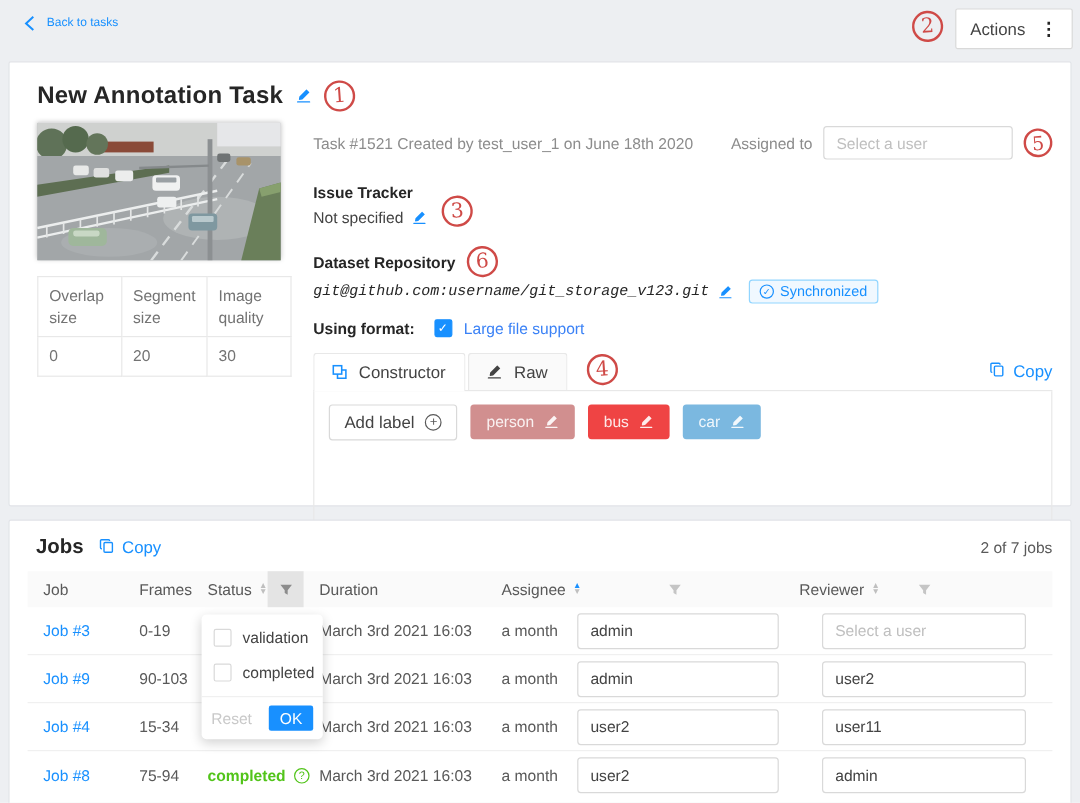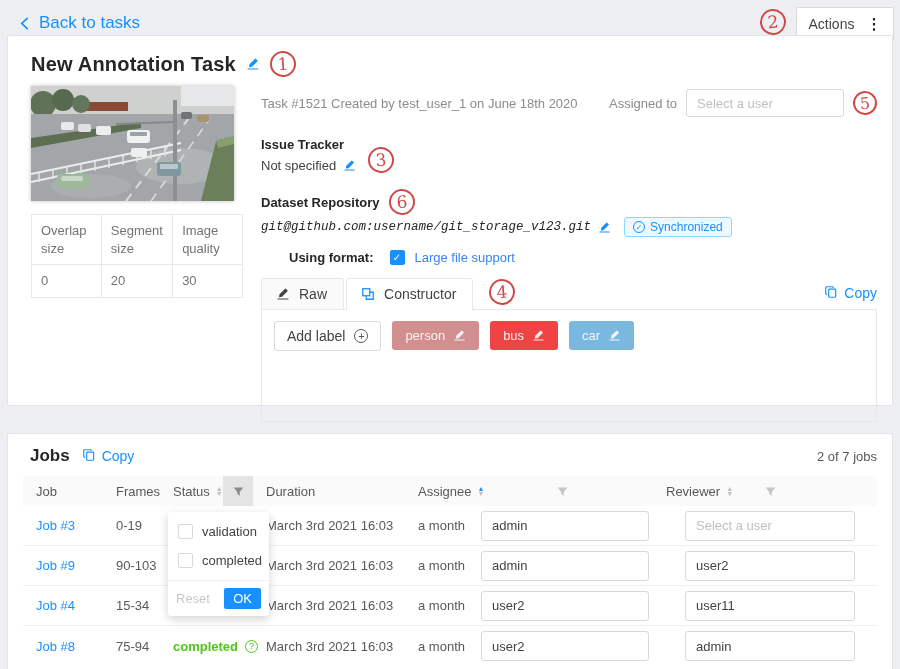--- a/index.html
+++ b/index.html
@@ -6,35 +6,35 @@
   html, body { margin: 0; padding: 0; }
   body {
     width: 900px; height: 669px; position: relative; overflow: hidden;
     background: #edeff2; color: #434343;
     font-family: "Liberation Sans", sans-serif; font-size: 13px;
   }
 
   
   .topbar { position: absolute; top: 0; left: 0; width: 100%; height: 47px; }
   .back-link { position: absolute; left: 18px; top: 13px; display: flex; align-items: center; gap: 8px;
-    color: #1890ff; font-size: 17px; cursor: pointer; }
+    color: #1890ff; font-size: 10px; cursor: pointer; }
   .actions-btn { position: absolute; right: 6px; top: 7px; width: 98px; height: 34px; background: #fff;
     border: 1px solid #d9d9d9; border-radius: 2px; display: flex; align-items: center; justify-content: center;
     gap: 12px; font-size: 14px; color: #434343; cursor: pointer; }
   .more-dots { font-size: 15px; font-weight: bold; color: #262626; letter-spacing: 0; }
 
   
   .marker { display: inline-flex; flex: none; width: 26px; height: 26px; border: 2px solid #cf4a47;
     border-radius: 50%; color: #cf4a47; font-size: 17px; align-items: center; justify-content: center;
     font-family: "DejaVu Serif", serif; background: transparent; transform: rotate(-4deg); }
   .marker.small { width: 24px; height: 24px; font-size: 16px; }
 
   
   .card { position: absolute; left: 7px; right: 7px; background: #fff; border: 1px solid #e2e4e8; border-radius: 2px; }
-  .task-card { top: 35px; height: 371px; padding: 13px 15px; }
+  .task-card { top: 51px; height: 371px; padding: 13px 15px; }
   .jobs-card { top: 433px; height: 262px; padding: 12px 15px; }
 
   
   .title-row { display: flex; align-items: center; gap: 10px; margin: 2px 0 9px 8px; }
   .task-title { font-size: 20px; color: #262626; font-weight: 600; margin: 0; letter-spacing: .2px; }
   .task-body { display: flex; gap: 18px; margin-left: 8px; }
   .left-col { width: 212px; flex: none; }
   .preview-wrap { width: 203px; height: 115px; box-shadow: 0 0 4px rgba(0,0,0,.25); }
   .params-table { margin-top: 13px; border-collapse: collapse; width: 212px; }
   .params-table th, .params-table td { border: 1px solid #e8e8e8; padding: 7px 9px; font-weight: 400;
@@ -53,21 +53,21 @@
   .label-row { display: flex; align-items: center; gap: 10px; }
   .issue-block { margin-top: 20px; }
   .value-row { display: flex; align-items: center; gap: 7px; margin-top: 5px; color: #434343; }
   .repo-block { margin-top: 16px; }
   .repo-url { font-family: "Liberation Mono", monospace; font-style: italic; font-size: 12.5px; color: #262626; }
   .sync-badge { display: inline-flex; align-items: center; gap: 5px; border: 1px solid #91d5ff; background: #f0f8ff;
     color: #1890ff; border-radius: 3px; padding: 2px 8px; font-size: 12px; margin-left: 6px; }
   .check-circle { width: 12px; height: 12px; border: 1px solid #1890ff; border-radius: 50%; font-size: 8px;
     display: inline-flex; align-items: center; justify-content: center; }
 
-  .format-row { margin-top: 13px; display: flex; align-items: center; gap: 8px; margin-left: 28px; }
+  .format-row { margin-top: 13px; display: flex; align-items: center; gap: 8px; }
   .select-box { width: 114px; height: 26px; border: 1px solid #d9d9d9; border-radius: 3px; background: #fff;
     display: flex; align-items: center; padding: 0 8px; color: #595959; font-size: 12.5px; cursor: pointer; }
   .select-chevron { margin-left: auto; color: #bfbfbf; font-size: 9px; }
   .cbx { width: 15px; height: 15px; border: 1px solid #d9d9d9; border-radius: 2px; background: #fff; flex: none;
     display: inline-flex; align-items: center; justify-content: center; font-size: 10px; color: transparent; cursor: pointer; }
   .cbx.checked { background: #1890ff; border-color: #1890ff; color: #fff; }
   .format-row .cb-label { color: #3b82f6; margin-left: 2px; }
 
   .tabs-block { margin-top: 13px; }
   .tabs-row { display: flex; align-items: flex-end; border-bottom: 1px solid #e8e8e8; }
@@ -260,33 +260,33 @@
       </div>
 
       <div class="format-row">
         <span class="section-label">Using format:</span>
         <span class="cbx checked" style="margin-left:8px;">✓</span>
         <span class="cb-label">Large file support</span>
       </div>
 
       <div class="tabs-block">
         <div class="tabs-row">
+          <div class="tab active">
+            <svg class="icon14" viewBox="0 0 24 24" fill="none" stroke="#1890ff" stroke-width="2.2">
+                <rect x="3" y="3" width="12" height="12"></rect>
+                <path d="M15 9h6v12H9v-6"></path>
+              </svg>
+            <span>Constructor</span>
+          </div>
           <div class="tab">
             <svg class="icon14" viewBox="0 0 1024 1024" fill="#434343">
                 <path d="M257.7 752c2 0 4-.2 6-.5L431.9 722c2-.4 3.9-1.3 5.3-2.8l423.9-423.9c3.9-3.9 3.9-10.2 0-14.1L694.9 114.9c-1.9-1.9-4.4-2.9-7.1-2.9s-5.2 1-7.1 2.9L256.8 538.8c-1.5 1.5-2.4 3.3-2.8 5.3l-29.5 168.2c-1.9 11.1 1.5 21.9 9.4 29.8 6.6 6.4 14.9 9.9 23.8 9.9z"></path>
                 <path d="M880 836H144c-17.7 0-32 14.3-32 32v36c0 4.4 3.6 8 8 8h784c4.4 0 8-3.6 8-8v-36c0-17.7-14.3-32-32-32z"></path>
               </svg>
             <span>Raw</span>
-          </div>
-          <div class="tab active">
-            <svg class="icon14" viewBox="0 0 24 24" fill="none" stroke="#1890ff" stroke-width="2.2">
-                <rect x="3" y="3" width="12" height="12"></rect>
-                <path d="M15 9h6v12H9v-6"></path>
-              </svg>
-            <span>Constructor</span>
           </div>
           <span class="marker">4</span>
           <div class="copy-link">
             <svg class="icon14" viewBox="0 0 24 24" fill="none" stroke="#1890ff" stroke-width="2">
                 <rect x="8" y="7" width="12" height="14" rx="1.5"></rect>
                 <path d="M5 16H4.5A1.5 1.5 0 0 1 3 14.5v-10A1.5 1.5 0 0 1 4.5 3h10A1.5 1.5 0 0 1 16 4.5V5"></path>
               </svg>
             <span>Copy</span>
           </div>
         </div>

